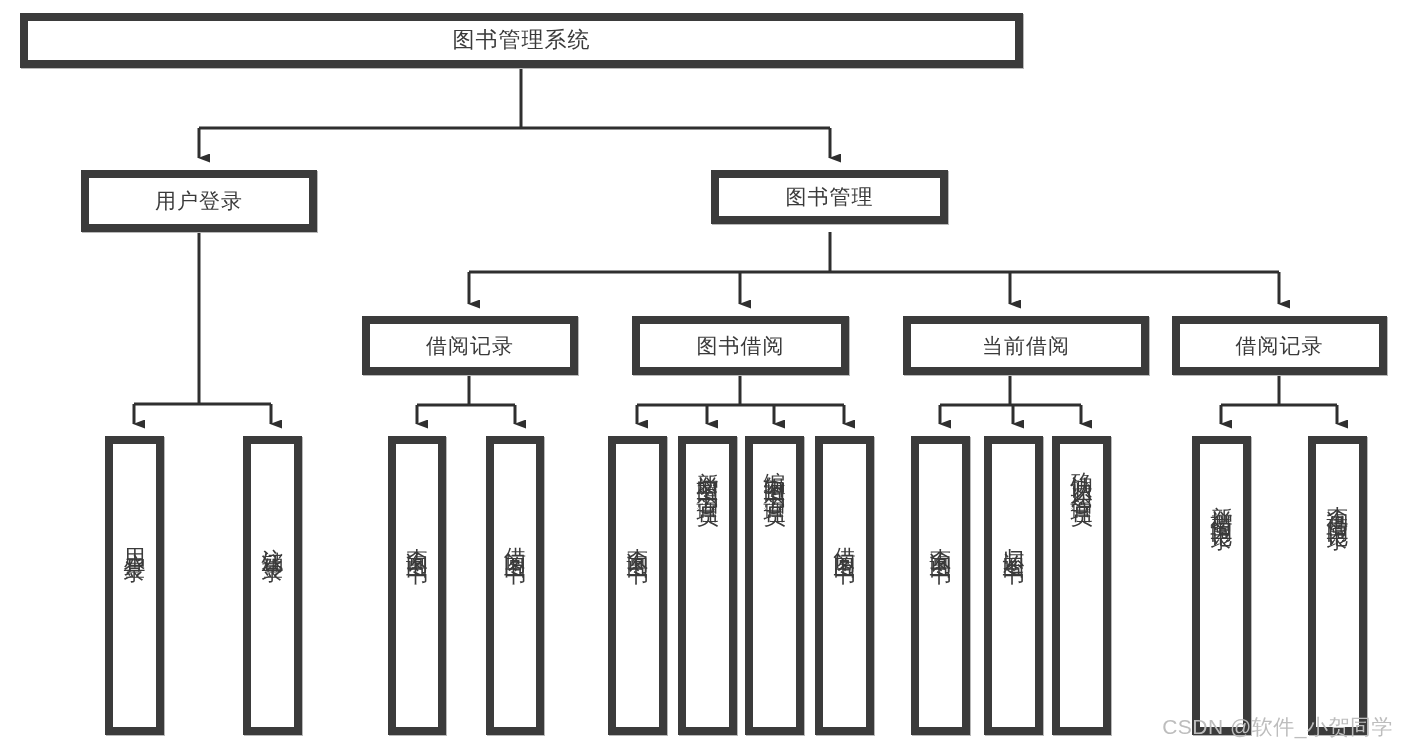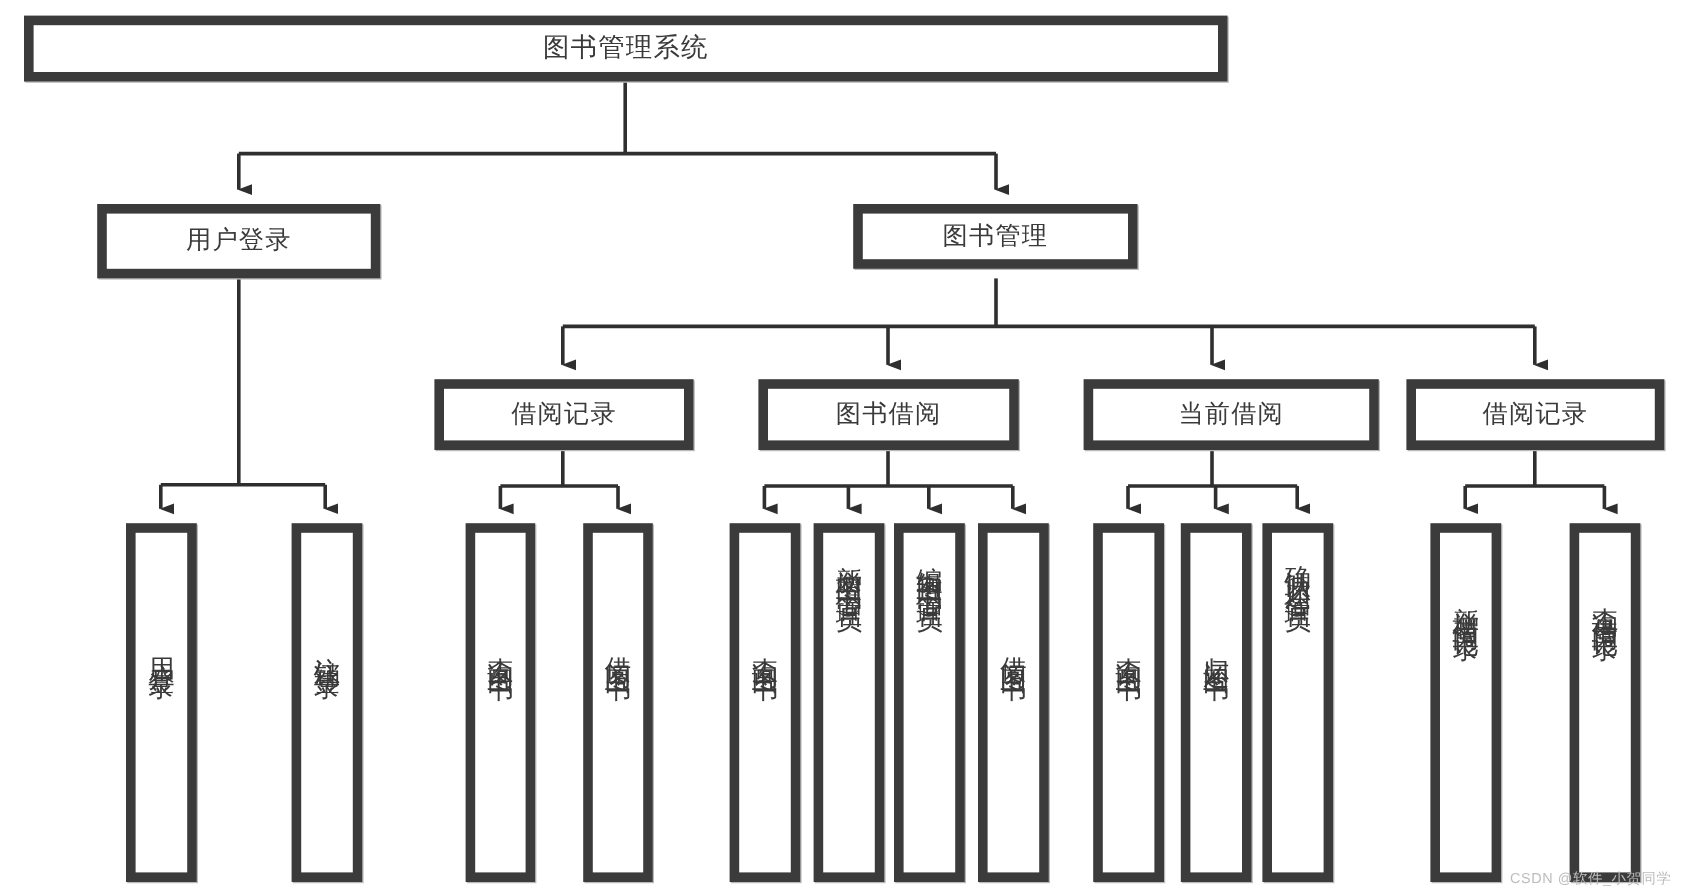--- a/index.html
+++ b/index.html
@@ -63,21 +63,21 @@
   .node.leaf.medium .node-label {
     margin-top: 36px;
   }
   .node.leaf.tall .node-label {
     margin-top: 2px;
   }
   #watermark {
     position: absolute;
     right: 12px;
     bottom: 6px;
-    font-size: 12px;
+    font-size: 21px;
     color: #bdbdbd;
     letter-spacing: 0.5px;
     white-space: nowrap;
     font-family: "Liberation Sans", "DejaVu Sans", sans-serif;
   }
 </style>
 </head>
 <body>
 
 <div id="canvas">

